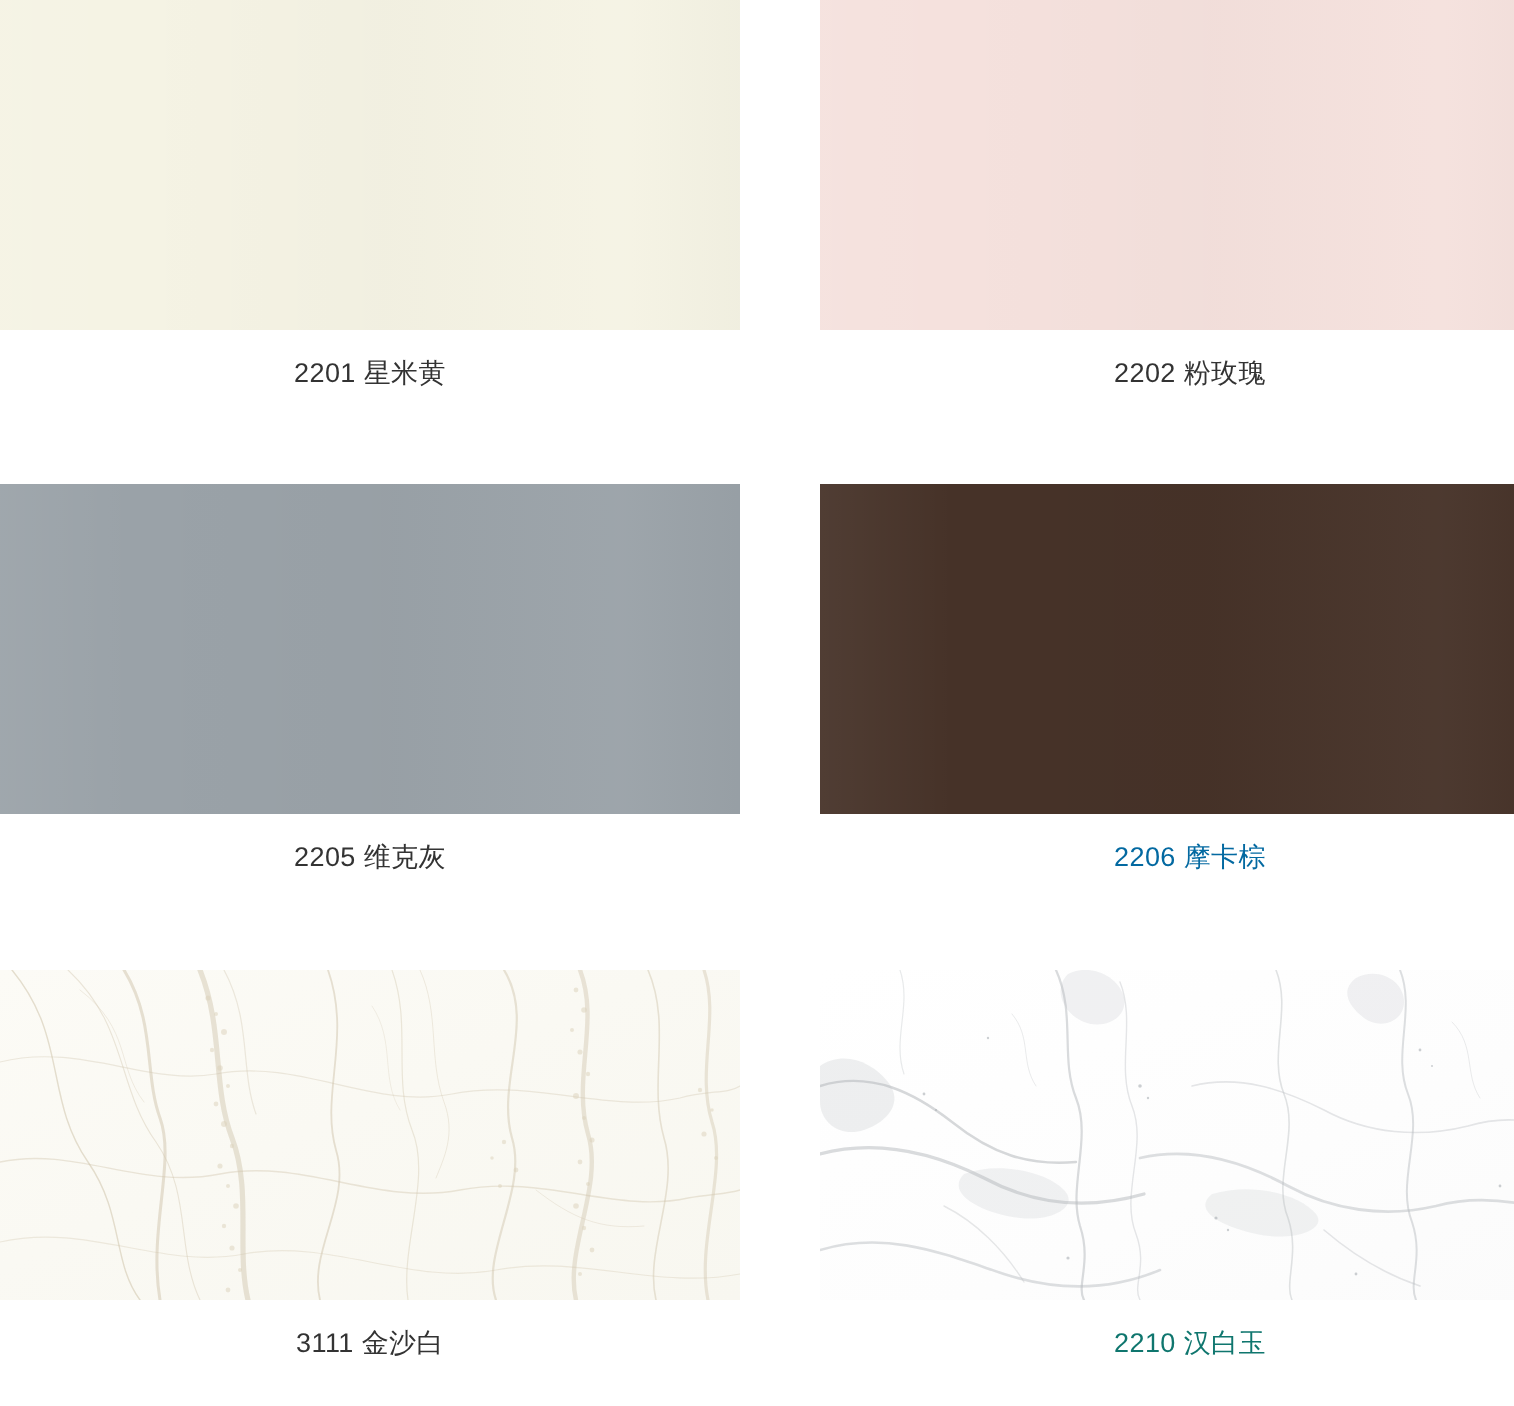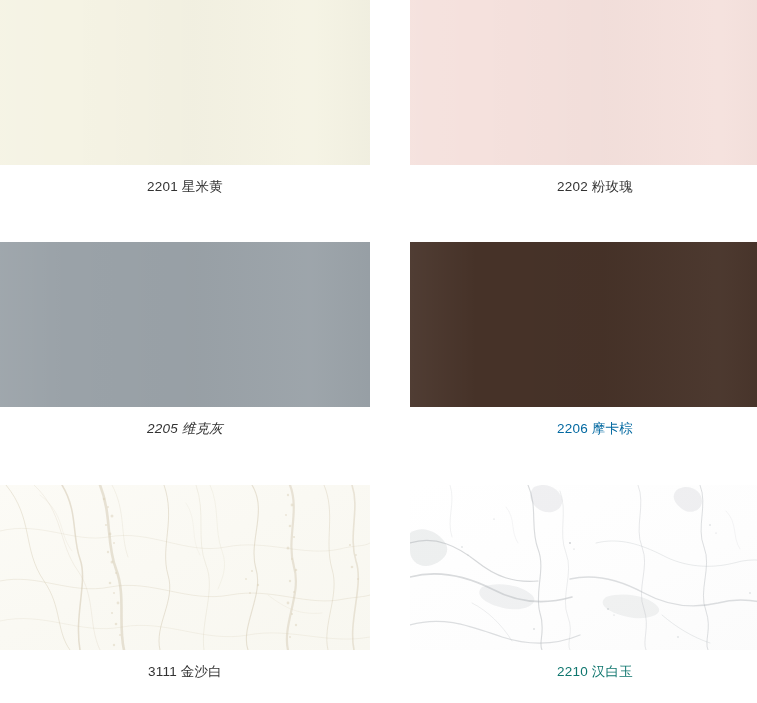--- a/index.html
+++ b/index.html
@@ -84,21 +84,21 @@
     <div class="swatch-label" style="color: rgb(51, 51, 51);">2201 星米黄</div>
   </div>
 
   <div class="swatch-cell row-1 col-2">
     <div class="swatch-tile tile-solid" style="background-color: rgb(245, 225, 221);"></div>
     <div class="swatch-label" style="color: rgb(51, 51, 51);">2202 粉玫瑰</div>
   </div>
 
   <div class="swatch-cell row-2 col-1">
     <div class="swatch-tile tile-solid" style="background-color: rgb(154, 162, 168);"></div>
-    <div class="swatch-label" style="color: rgb(51, 51, 51); font-style: italic;">2205 维克灰</div>
+    <div class="swatch-label" style="color: rgb(51, 51, 51);">2205 维克灰</div>
   </div>
 
   <div class="swatch-cell row-2 col-2">
     <div class="swatch-tile tile-solid" style="background-color: rgb(70, 50, 40);"></div>
     <div class="swatch-label" style="color: #0369a1;">2206 摩卡棕</div>
   </div>
 
   <div class="swatch-cell row-3 col-1">
     <div class="swatch-tile tile-marble">
       <svg class="marble-svg" viewBox="0 0 370 165" preserveAspectRatio="none">

